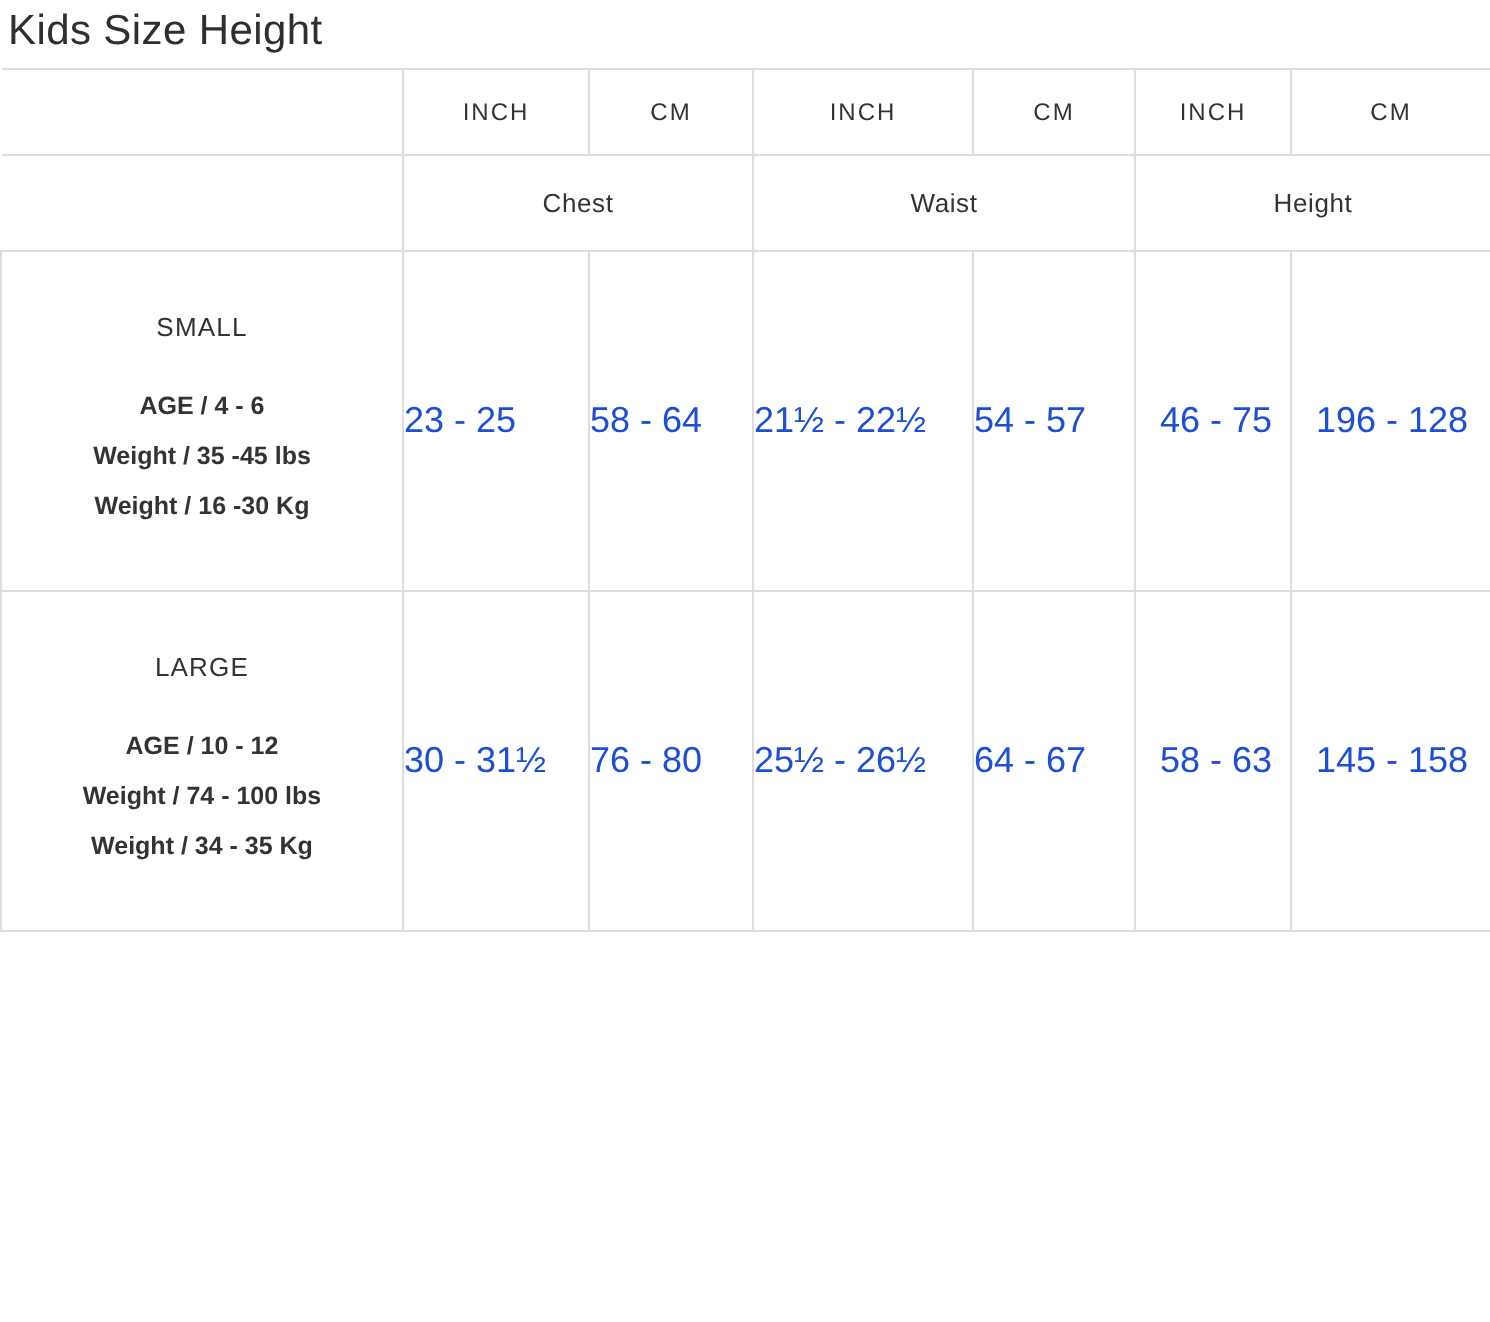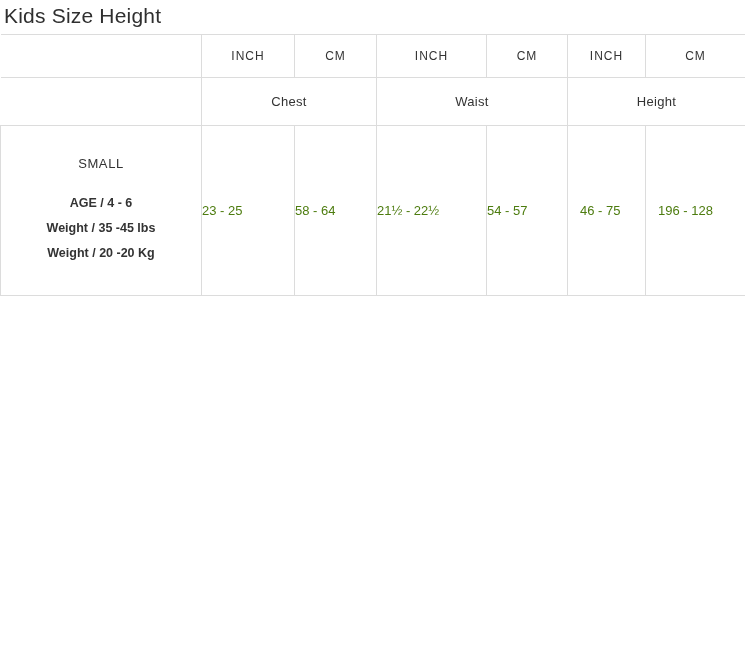--- a/index.html
+++ b/index.html
@@ -79,22 +79,22 @@
     letter-spacing: 0.6px;
     margin-bottom: 20px;
   }
   .size-detail {
     font-size: 12.5px;
     font-weight: 700;
     color: #333333;
     line-height: 25px;
   }
   .val-cell {
-    font-size: 13px;
-    color: #4d7c0f;
+    font-size: 18px;
+    color: #1d4ed8;
     padding-left: 14px;
     text-align: left;
   }
   .val-cell.pad-sm { padding-left: 12px; }
 </style>
 </head>
 <body>
 
 <div class="page">
 
@@ -127,27 +127,41 @@
         <th class="group-head" colspan="2">Height</th>
       </tr>
     </thead>
     <tbody>
 
       <tr>
         <td class="size-cell">
           <div class="size-name">SMALL</div>
           <div class="size-detail">AGE / 4 - 6</div>
           <div class="size-detail">Weight / 35 -45 lbs</div>
-          <div class="size-detail">Weight / 20 -20 Kg</div>
+          <div class="size-detail">Weight / 16 -30 Kg</div>
         </td>
         <td class="val-cell">23 - 25</td>
         <td class="val-cell">58 - 64</td>
         <td class="val-cell">21½ - 22½</td>
         <td class="val-cell">54 - 57</td>
         <td class="val-cell pad-sm">46 - 75</td>
         <td class="val-cell pad-sm">196 - 128</td>
       </tr>
 
 
+      <tr>
+        <td class="size-cell">
+          <div class="size-name">LARGE</div>
+          <div class="size-detail">AGE / 10 - 12</div>
+          <div class="size-detail">Weight / 74 - 100 lbs</div>
+          <div class="size-detail">Weight / 34 - 35 Kg</div>
+        </td>
+        <td class="val-cell">30 - 31½</td>
+        <td class="val-cell">76 - 80</td>
+        <td class="val-cell">25½ - 26½</td>
+        <td class="val-cell">64 - 67</td>
+        <td class="val-cell pad-sm">58 - 63</td>
+        <td class="val-cell pad-sm">145 - 158</td>
+      </tr>
 
     </tbody>
   </table>
 </div>
 
 </body></html>

